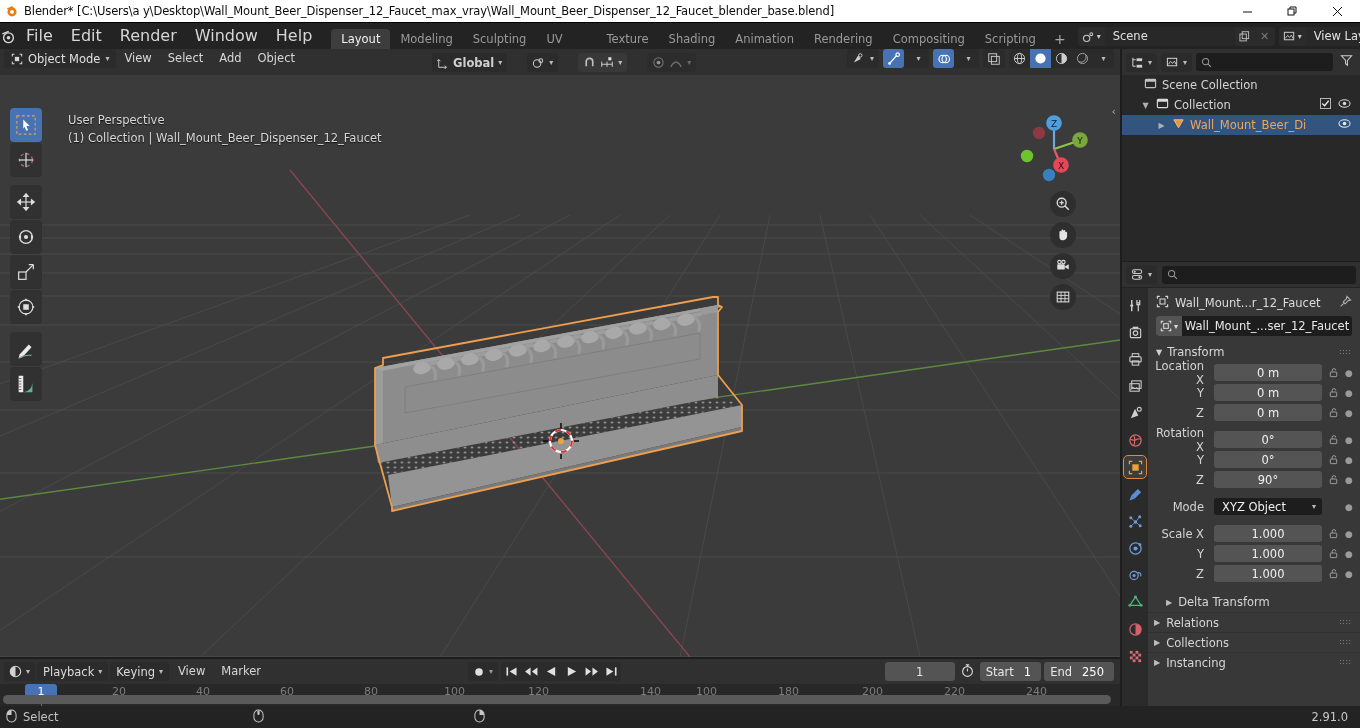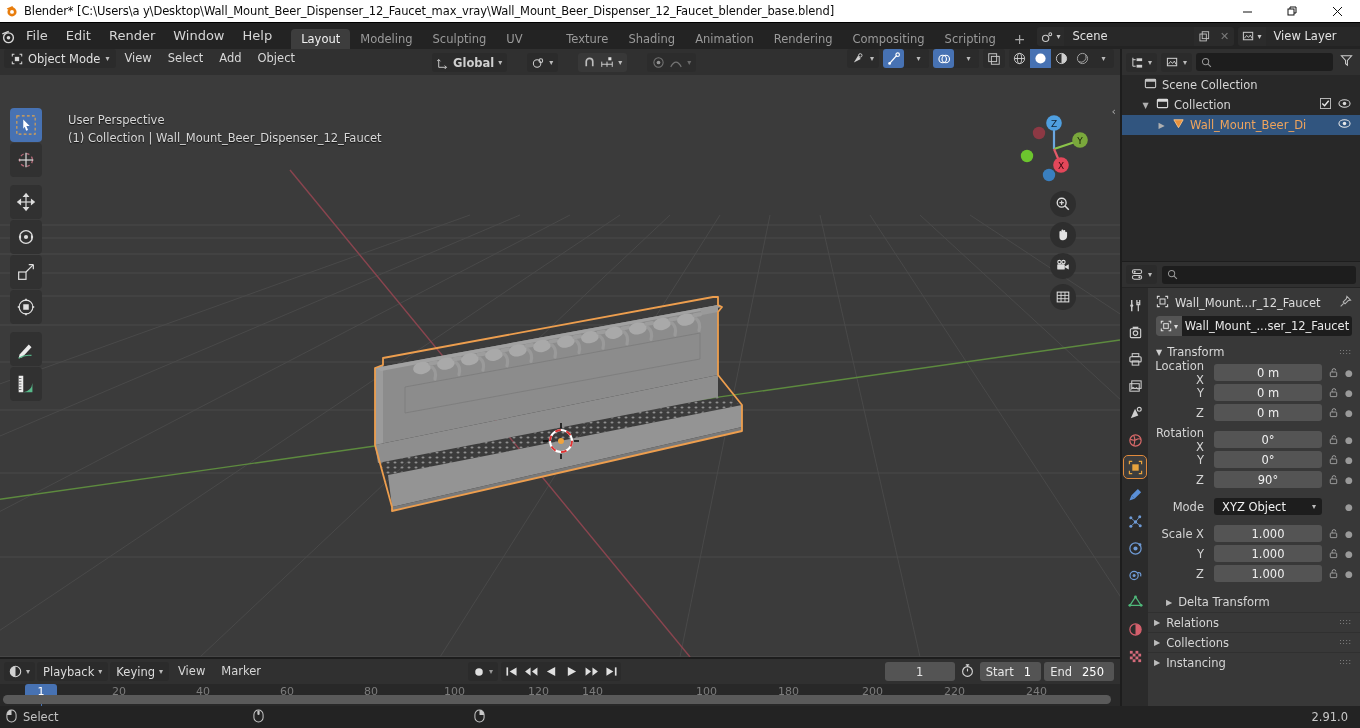--- a/index.html
+++ b/index.html
@@ -26,21 +26,21 @@
   .tb-btn { width:45px; height:23px; display:flex; align-items:center; justify-content:center; color:#111; font-size:12px; }
   .tb-btn svg { display:block; }
 
   
   .topbar {
     position:absolute; left:0; top:23px; width:1360px; height:26px;
     background:#232323; display:flex; align-items:center;
   }
   .blender-logo { width:30px; display:flex; align-items:center; justify-content:center; }
   .menu-item {
-    padding:0 9px; height:20px; line-height:20px; font-size:13px; color:#d6d6d6;
+    padding:0 9px; height:20px; line-height:20px; font-size:16px; color:#d6d6d6;
     border-radius:3px;
   }
   .ws-tabs { display:flex; align-items:flex-end; height:26px; margin-left:10px; }
   .ws-tab {
     padding:0 10px; height:20px; line-height:20px; font-size:11.5px;
     color:#9a9a9a; border-radius:4px 4px 0 0;
   }
   .ws-tab.active { background:#3d3d3d; color:#f0f0f0; }
   .ws-plus { padding:0 8px; color:#a8a8a8; font-size:14px; line-height:20px;}
   .topbar-right { margin-left:auto; display:flex; align-items:center; height:26px; padding-right:6px; gap:0px;}
@@ -1170,21 +1170,21 @@
       </div>
     </div>
 
     <div class="tl-ruler">
       <span class="tick" style="left:112px;">20</span>
       <span class="tick" style="left:196px;">40</span>
       <span class="tick" style="left:280px;">60</span>
       <span class="tick" style="left:364px;">80</span>
       <span class="tick" style="left:444px;">100</span>
       <span class="tick" style="left:528px;">120</span>
-      <span class="tick" style="left:582px;text-align:right;">140</span>
+      <span class="tick" style="left:640px;text-align:right;">140</span>
       <span class="tick" style="left:696px;">100</span>
       <span class="tick" style="left:778px;">180</span>
       <span class="tick" style="left:862px;">200</span>
       <span class="tick" style="left:944px;">220</span>
       <span class="tick" style="left:1026px;">240</span>
       <span class="playhead" style="left:25px;">1</span>
       <span class="playline" style="left:41px; top:15px; height:7px;"></span>
       <span class="tl-scroll" style="left:3px; width:1108px;"></span>
     </div>
   </div>

